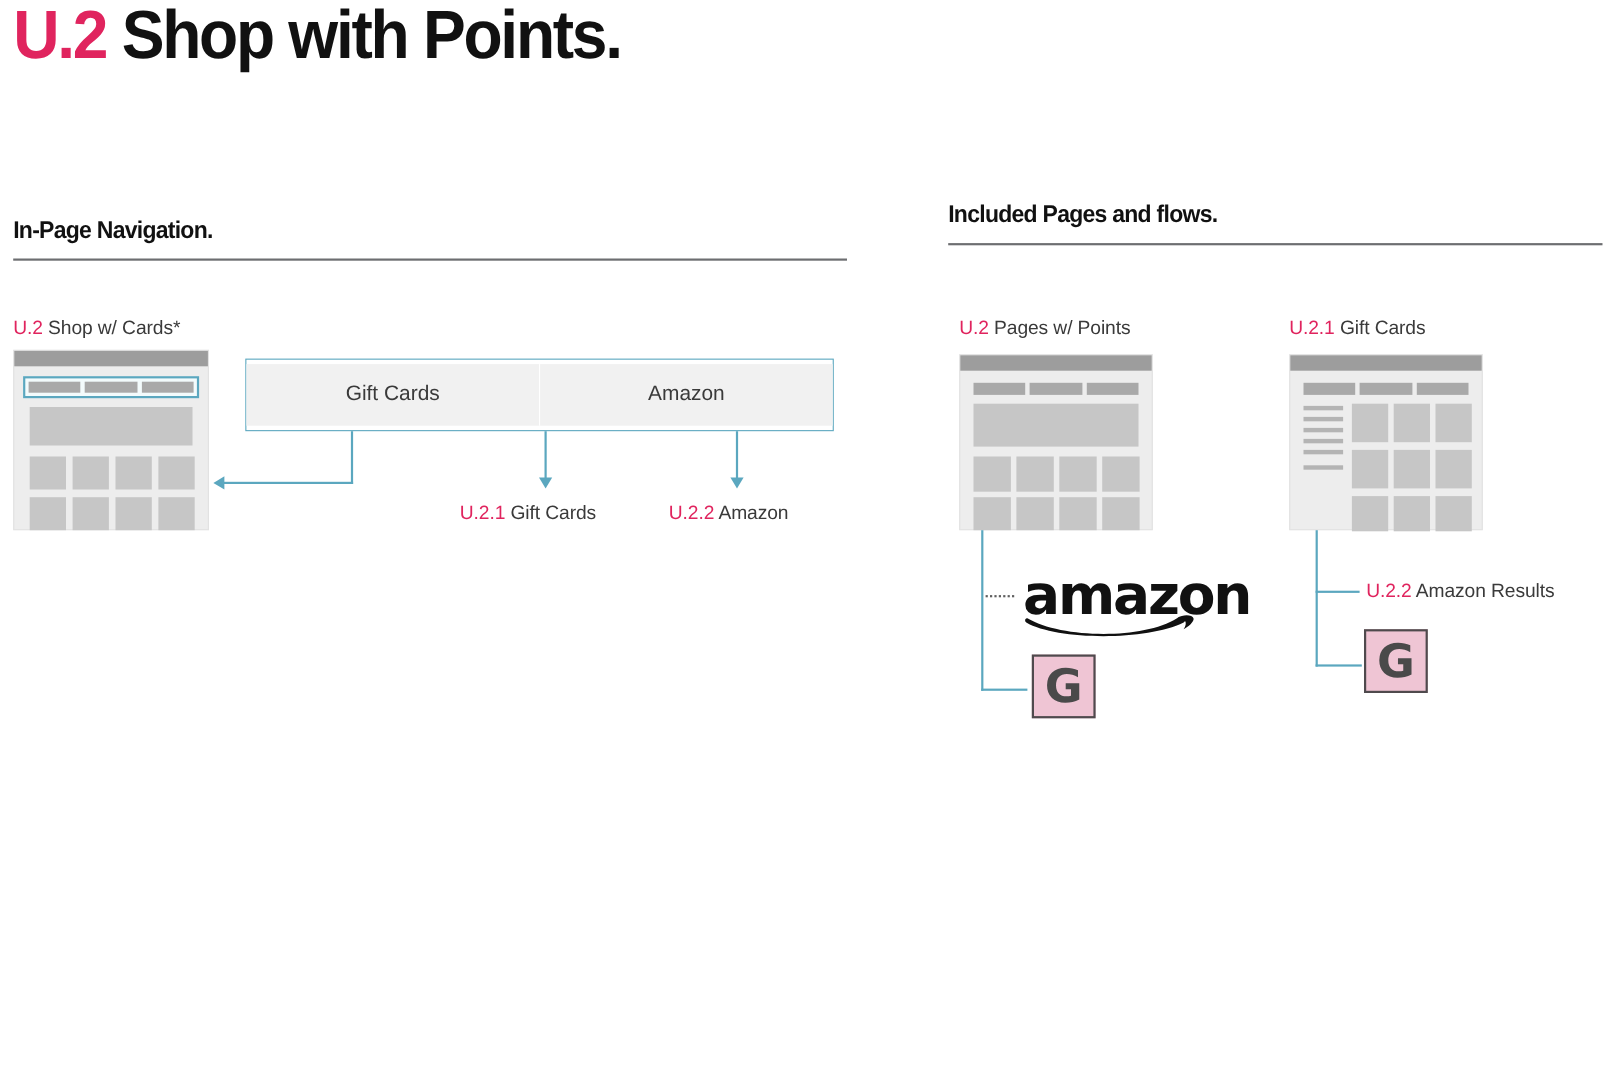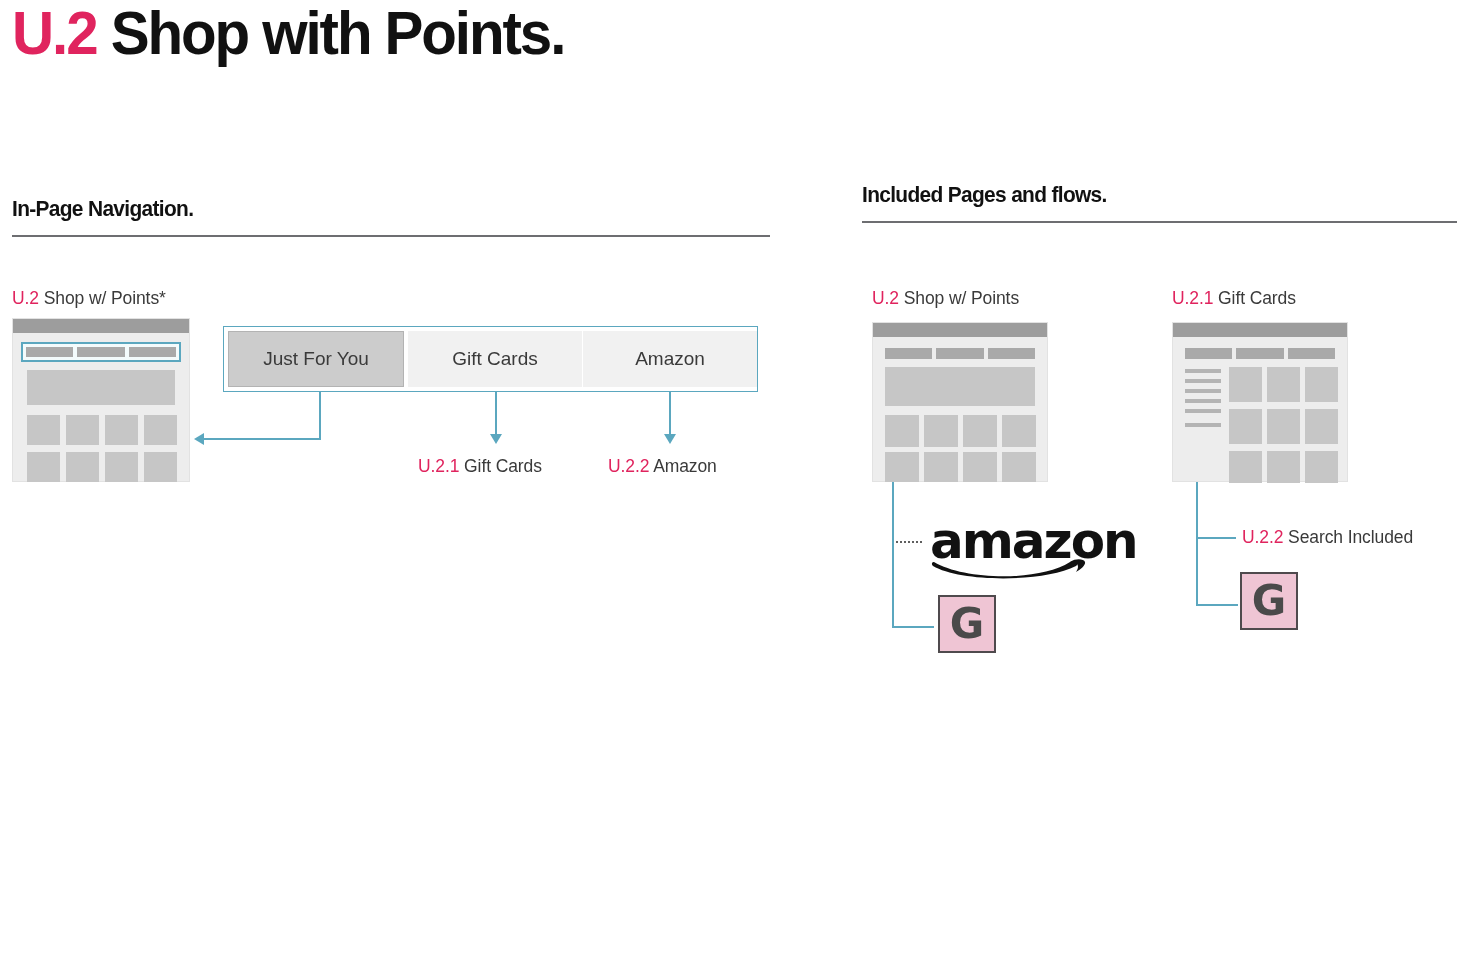--- a/index.html
+++ b/index.html
@@ -206,21 +206,21 @@
   <span class="rest">Shop with Points.</span>
 </div>
 
 <div class="section" id="sec-left">
   <div class="section-title">In-Page Navigation.</div>
   <div class="section-rule"></div>
 </div>
 
 <div class="caption" style="left:12px; top:288px;">
   <span class="num">U.2</span>
-  <span>Shop w/ Points*</span>
+  <span>Shop w/ Cards*</span>
 </div>
 
 <div class="wf" style="left:12px; top:318px; width:178px; height:164px;">
   <div class="wf-header"></div>
   <div class="wf-nav-highlight" style="left:8px; top:23px; right:8px; height:20px;">
     <div class="wf-nav-seg"></div>
     <div class="wf-nav-seg"></div>
     <div class="wf-nav-seg"></div>
   </div>
   <div class="wf-hero" style="left:14px; top:51px; right:14px; height:35px;"></div>
@@ -228,21 +228,20 @@
   <div class="wf-tile" style="left:53px;  top:96px; width:33px; height:30px;"></div>
   <div class="wf-tile" style="left:92px;  top:96px; width:33px; height:30px;"></div>
   <div class="wf-tile" style="left:131px; top:96px; width:33px; height:30px;"></div>
   <div class="wf-tile" style="left:14px;  top:133px; width:33px; height:30px;"></div>
   <div class="wf-tile" style="left:53px;  top:133px; width:33px; height:30px;"></div>
   <div class="wf-tile" style="left:92px;  top:133px; width:33px; height:30px;"></div>
   <div class="wf-tile" style="left:131px; top:133px; width:33px; height:30px;"></div>
 </div>
 
 <div class="tabbar" style="left:223px; top:326px; width:535px; height:66px;">
-  <div class="tab active">Just For You</div>
   <div class="tab">Gift Cards</div>
   <div class="tab">Amazon</div>
 </div>
 
 <div class="conn v" style="left:319px; top:392px; height:48px;"></div>
 <div class="conn h" style="left:203px; top:438px; width:118px;"></div>
 <div class="arrow-left" style="left:194px; top:433px;"></div>
 
 <div class="conn v" style="left:495px; top:392px; height:44px;"></div>
 <div class="arrow-down" style="left:490px; top:434px;"></div>
@@ -258,21 +257,21 @@
   <span>Amazon</span>
 </div>
 
 <div class="section" id="sec-right">
   <div class="section-title">Included Pages and flows.</div>
   <div class="section-rule"></div>
 </div>
 
 <div class="caption" style="left:872px; top:288px;">
   <span class="num">U.2</span>
-  <span>Shop w/ Points</span>
+  <span>Pages w/ Points</span>
 </div>
 
 <div class="wf" style="left:872px; top:322px; width:176px; height:160px;">
   <div class="wf-header"></div>
   <div class="wf-nav" style="left:12px; top:25px; right:12px; height:11px;">
     <div class="wf-nav-seg"></div>
     <div class="wf-nav-seg"></div>
     <div class="wf-nav-seg"></div>
   </div>
   <div class="wf-hero" style="left:12px; top:44px; right:12px; height:39px;"></div>
@@ -330,18 +329,18 @@
   <div class="wf-tile" style="left:94px;  top:128px; width:33px; height:32px;"></div>
   <div class="wf-tile" style="left:132px; top:128px; width:33px; height:32px;"></div>
 </div>
 
 <div class="conn v" style="left:1196px; top:482px; height:124px;"></div>
 <div class="conn h" style="left:1196px; top:537px; width:40px;"></div>
 <div class="conn h" style="left:1196px; top:604px; width:42px;"></div>
 
 <div class="caption" style="left:1242px; top:527px;">
   <span class="num">U.2.2</span>
-  <span>Search Included</span>
+  <span>Amazon Results</span>
 </div>
 
 <div class="g-tile" style="left:1240px; top:572px; width:58px; height:58px;">
   <span>G</span>
 </div>
 
 </body></html>

